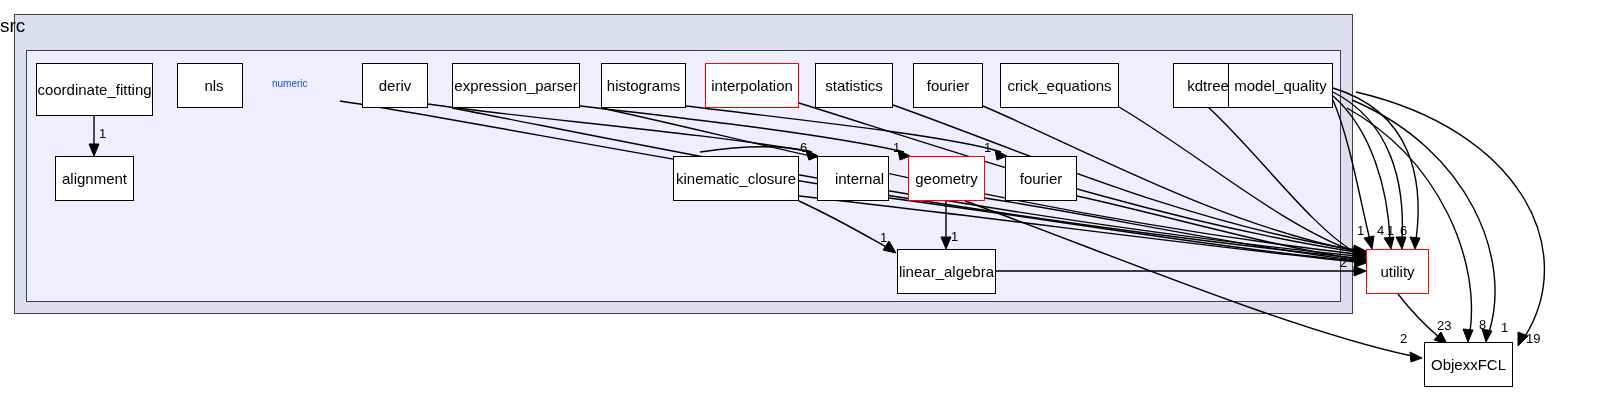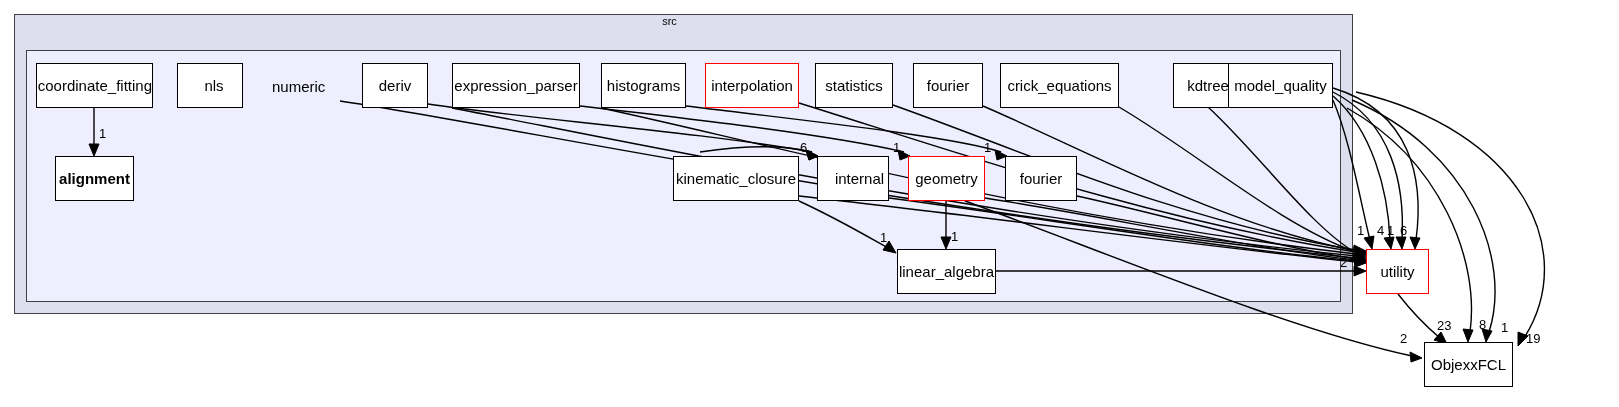--- a/index.html
+++ b/index.html
@@ -6,29 +6,29 @@
   html,body{margin:0;padding:0;background:#ffffff;}
   body{font-family:"Liberation Sans",sans-serif;}
   #canvas{position:relative;width:1619px;height:407px;background:#ffffff;overflow:hidden;}
 
   
   .cluster-outer{
     position:absolute;left:14px;top:14px;width:1339px;height:300px;
     background:#dddeee;border:1px solid #404040;box-sizing:border-box;
   }
   .cluster-outer-label{
-    position:absolute;left:0;top:15px;width:1339px;text-align:center;
-    font-size:11px;color:#000;
+    position:absolute;left:0;top:15px;width:1339px;
+    font-size:19px;color:#000;
   }
   .cluster-inner{
     position:absolute;left:26px;top:50px;width:1315px;height:252px;
     background:#eeeeff;border:1px solid #404040;box-sizing:border-box;
   }
   .cluster-inner-label{
-    position:absolute;font-size:15px;color:#000000;white-space:nowrap;
+    position:absolute;font-size:10px;color:#1d4ed8;white-space:nowrap;
   }
 
   
   .node{
     position:absolute;background:#ffffff;border:1px solid #000000;
     box-sizing:border-box;display:flex;align-items:center;justify-content:center;
     font-size:15px;color:#000000;white-space:nowrap;
   }
   .node.red{border-color:#ff0000;text-align:center;}
 
@@ -133,21 +133,21 @@
     <polygon points="1468,342 1463,329 1473,330"></polygon>
 
     <path d="M1352,100 C1470,150 1512,260 1489,332"></path>
     <polygon points="1486,342 1482,329 1492,331"></polygon>
 
     <path d="M1356,92 C1520,130 1580,250 1524,338"></path>
     <polygon points="1518,346 1518,332 1528,336"></polygon>
   </svg>
 
   <div id="node-layer">
-      <div class="node" style="left: 36px; top: 63px; width: 117px; height: 45px; justify-content: flex-end;">
+      <div class="node" style="left: 36px; top: 63px; width: 117px; height: 53px;">
         <span>coordinate_fitting</span>
       </div>
       <div class="node" style="left: 177px; top: 63px; width: 66px; height: 45px; padding-left: 8px;">
         <span>nls</span>
       </div>
       <div class="node" style="left: 362px; top: 63px; width: 66px; height: 45px;">
         <span>deriv</span>
       </div>
       <div class="node" style="left: 452px; top: 63px; width: 128px; height: 45px;">
         <span>expression_parser</span>
@@ -166,21 +166,21 @@
       </div>
       <div class="node" style="left: 1000px; top: 63px; width: 119px; height: 45px;">
         <span>crick_equations</span>
       </div>
       <div class="node" style="left: 1138px; top: 63px; width: 70px; height: 45px; margin-left: 35px;">
         <span>kdtree</span>
       </div>
       <div class="node" style="left: 1228px; top: 63px; width: 105px; height: 45px;">
         <span>model_quality</span>
       </div>
-      <div class="node" style="left: 55px; top: 156px; width: 79px; height: 45px; font-weight: bold;">
+      <div class="node" style="left: 55px; top: 156px; width: 79px; height: 45px;">
         <span>alignment</span>
       </div>
       <div class="node" style="left: 673px; top: 156px; width: 126px; height: 45px;">
         <span>kinematic_closure</span>
       </div>
       <div class="node" style="left: 817px; top: 156px; width: 72px; height: 45px; padding-left: 13px;">
         <span>internal</span>
       </div>
       <div class="node red" style="left: 908px; top: 156px; width: 77px; height: 45px;">
         <span>geometry</span>

